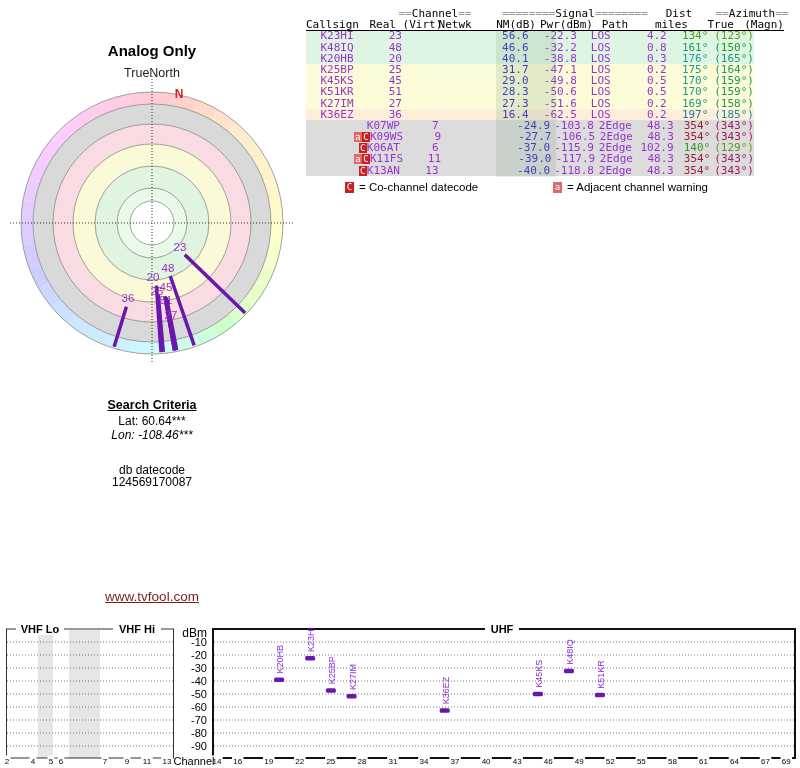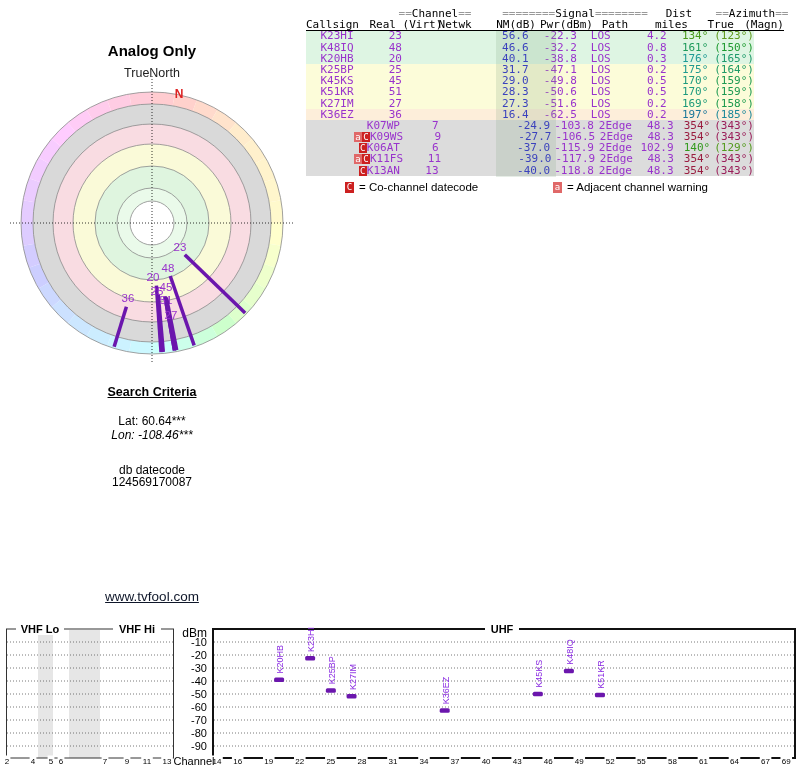--- a/index.html
+++ b/index.html
@@ -38,28 +38,28 @@
   .mk-C{background:#cc2020;}
   .mk-a{background:#e06868;}
   #nm-shade{left:496px;top:31px;width:60px;height:146px;background:rgba(130,165,130,0.20);}
   
   .legend-item{display:flex;align-items:center;font-size:11.5px;gap:5px;}
   #legend-c{left:345px;top:181px;}
   #legend-a{left:553px;top:181px;}
   .legend-box{width:9px;height:11px;color:#fff;font-size:9px;line-height:11px;
     text-align:center;font-family:"DejaVu Sans Mono",monospace;}
   
-  #search-head{left:70px;top:385px;width:164px;font-size:12.5px;font-weight:bold;text-decoration:underline;}
+  #search-head{left:70px;top:398px;width:164px;font-size:12.5px;font-weight:bold;text-decoration:underline;}
   #search-lat{left:40px;top:414px;width:224px;font-size:12px;}
   #search-lon{left:40px;top:428px;width:224px;font-size:12px;font-style:italic;}
   #db-label{left:40px;top:463px;width:224px;font-size:12px;}
   #db-value{left:40px;top:475px;width:224px;font-size:12px;}
   
   #site-link{left:52px;top:589px;width:200px;font-size:13.5px;}
-  #site-link a{color:#0f172a;text-decoration:underline;cursor:pointer;}
+  #site-link a{color:#7f1d1d;text-decoration:underline;cursor:pointer;}
   svg text{font-family:"Liberation Sans",sans-serif;}
 </style>
 </head>
 <body>
 
 <div id="page">
 
   <div class="abs ctr" id="truenorth">TrueNorth</div>
   <div class="abs ctr" id="analog-title">Analog Only</div>
 

